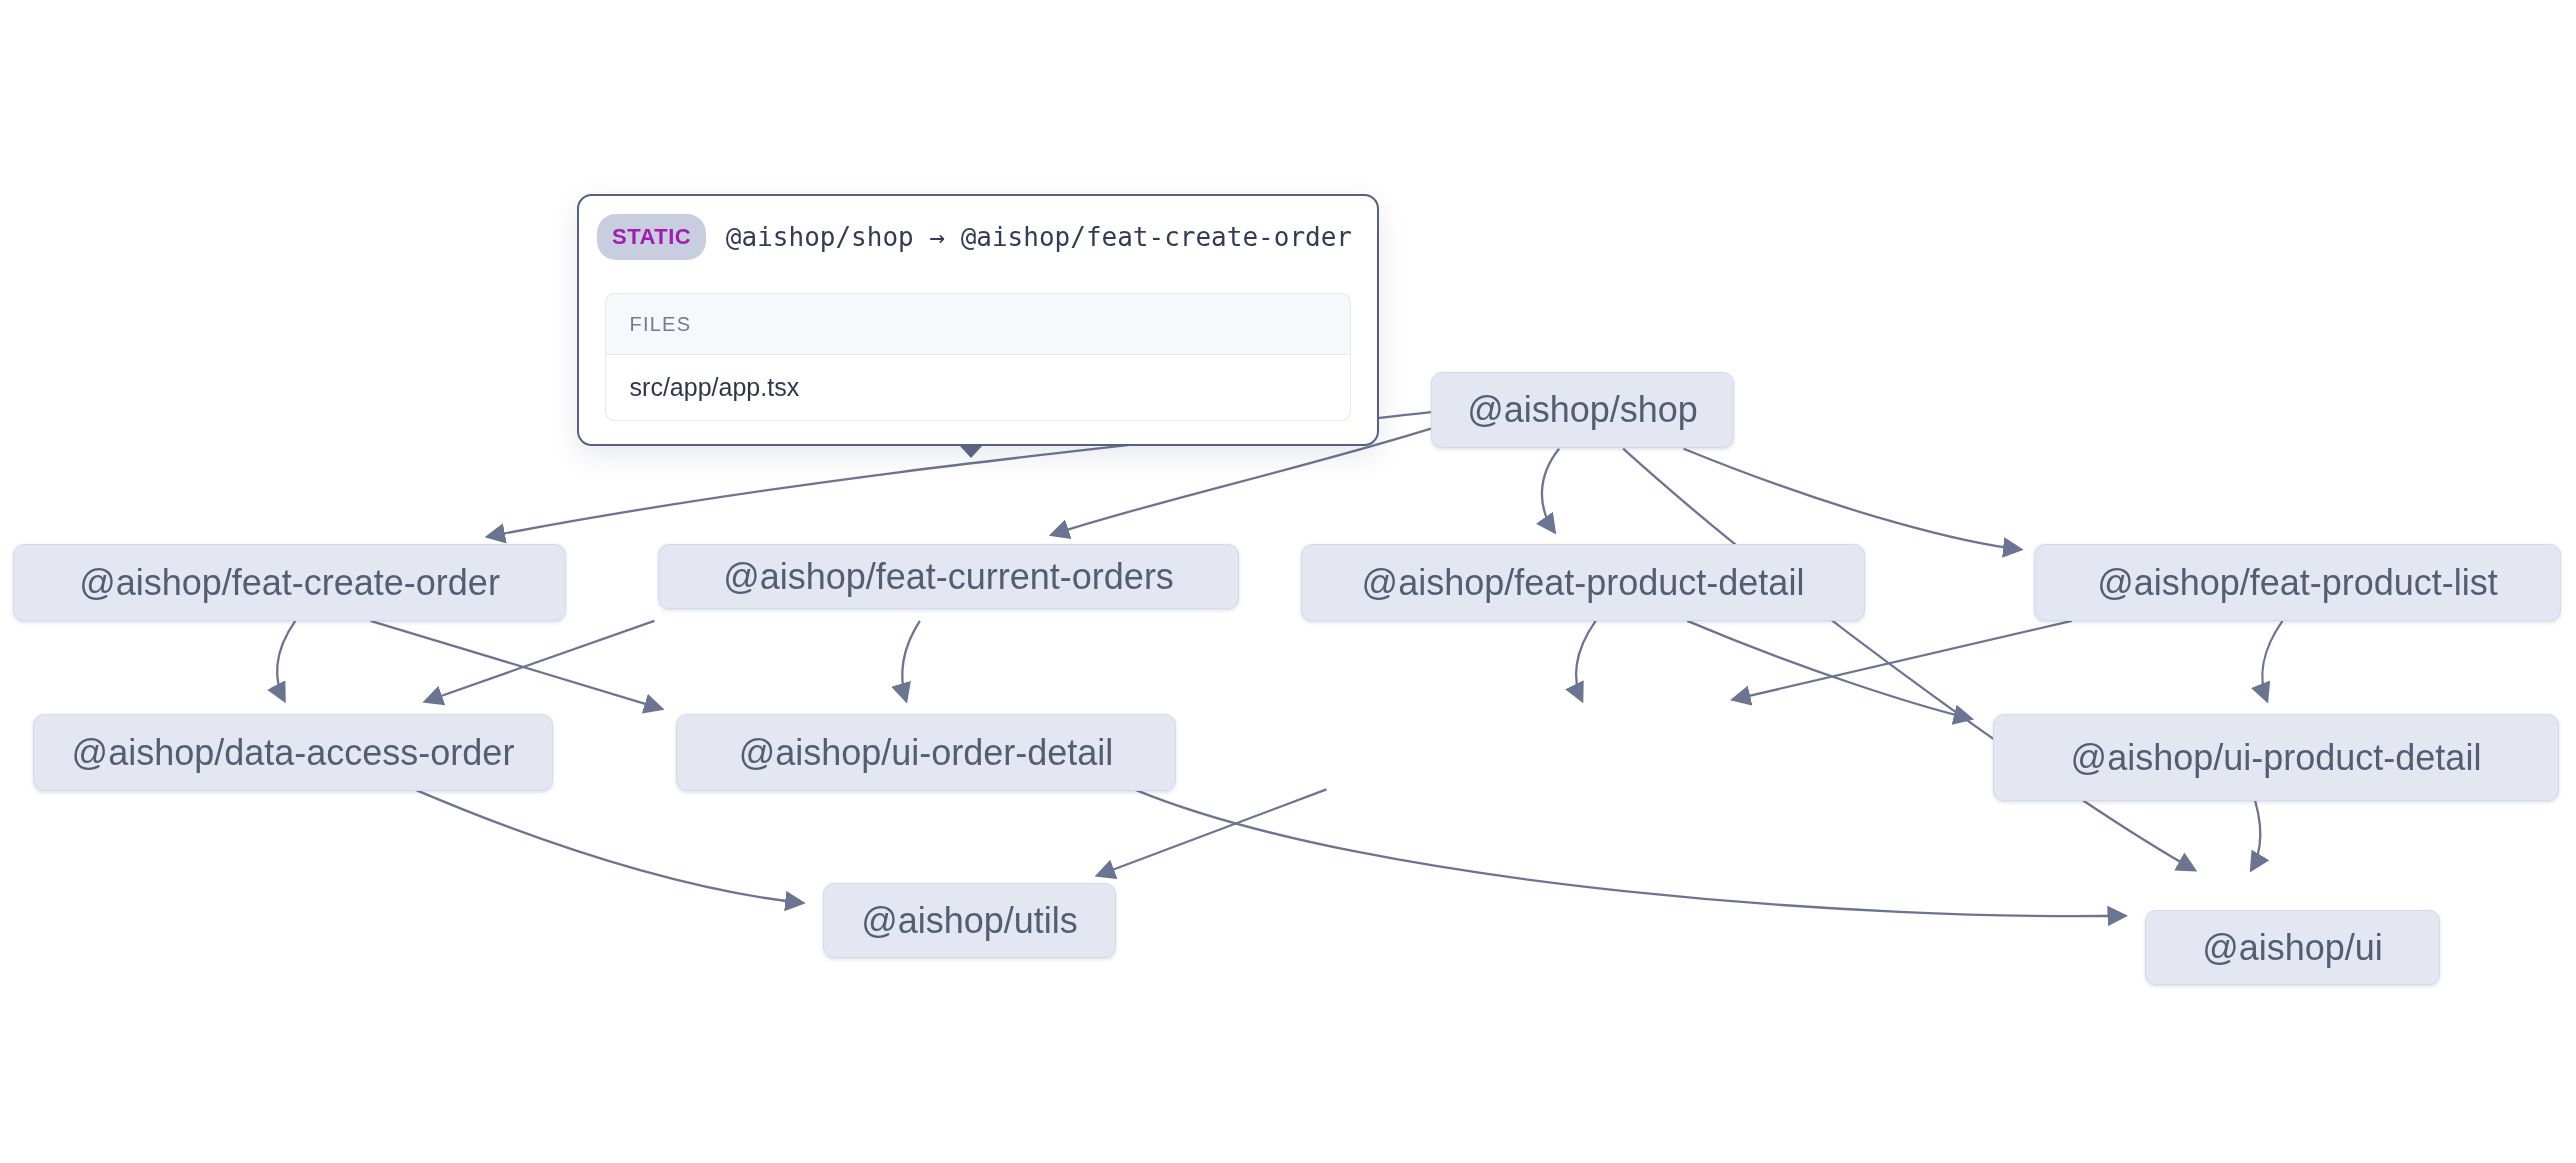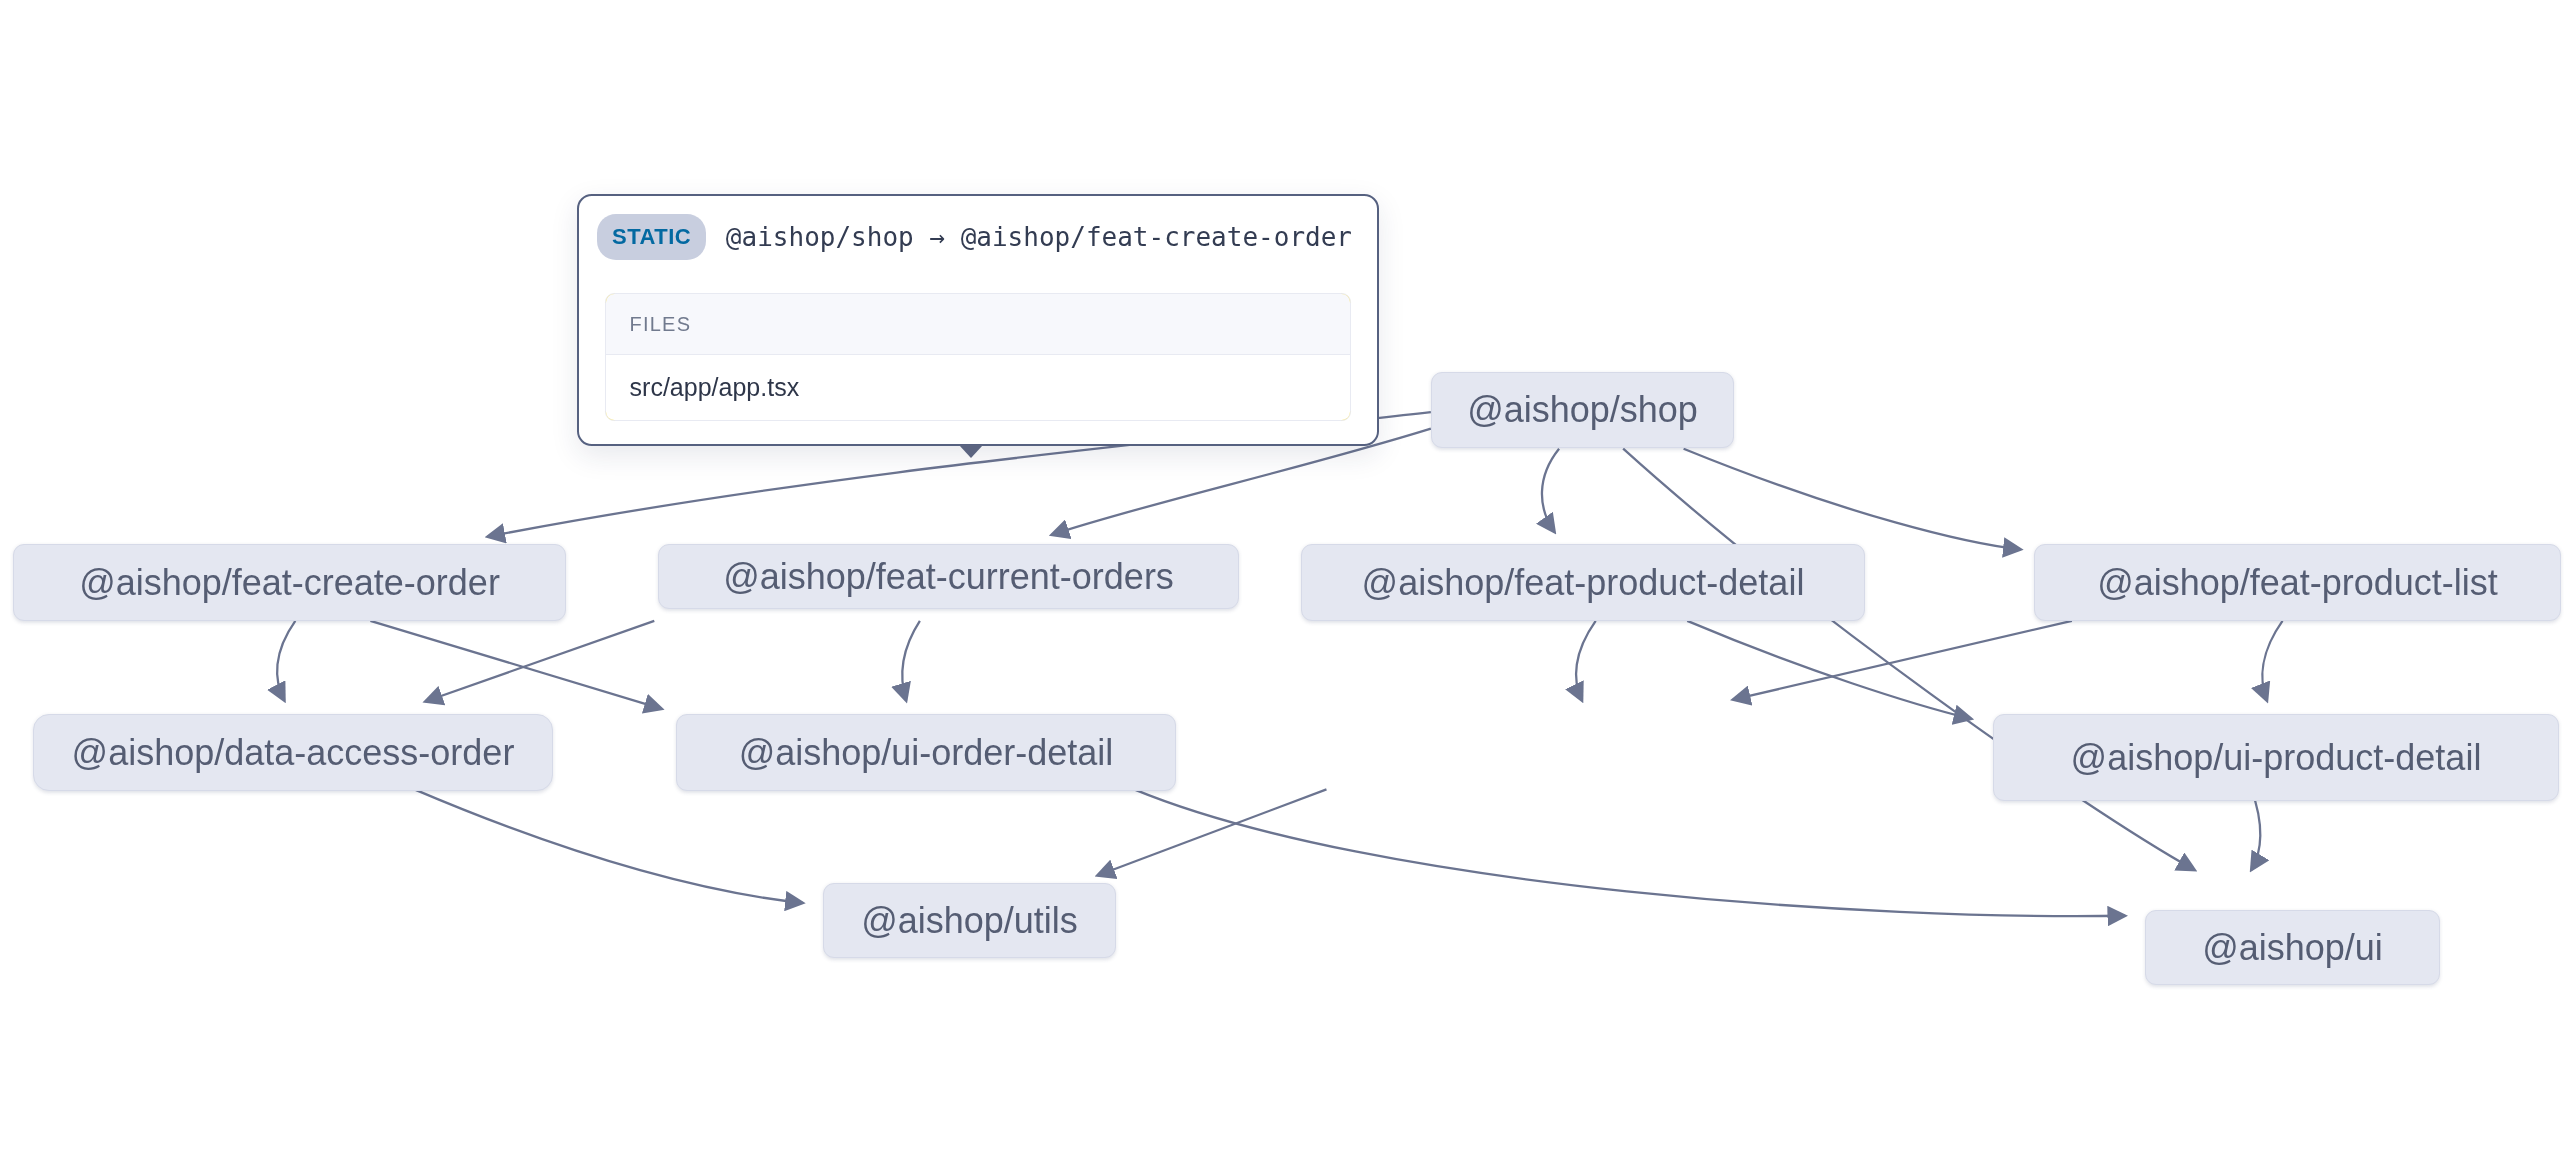--- a/index.html
+++ b/index.html
@@ -13,21 +13,21 @@
      box-shadow:0 1.8px 3.7px rgba(70,80,120,0.16);
      color:#555d73;font-size:36px;white-space:nowrap;box-sizing:border-box;
      pointer-events:auto;cursor:pointer;}
   .edge-path{fill:none;stroke:#6b7490;stroke-width:2.5;pointer-events:stroke;cursor:pointer;}
 
   
   #edge-tooltip{position:absolute;left:577px;top:194px;width:802px;height:252px;
      box-sizing:border-box;background:#ffffff;border:2.7px solid #566180;border-radius:14.7px;
      box-shadow:0 9.2px 27.5px rgba(30,40,80,0.10);z-index:10;padding:18.3px 18.3px 22px 18.3px;}
   .tooltip-row1{display:flex;align-items:center;}
-  .edge-type-badge{background:#c8cedf;color:#0369a1;font-weight:bold;font-size:22px;
+  .edge-type-badge{background:#c8cedf;color:#a21caf;font-weight:bold;font-size:22px;
      letter-spacing:0.5px;padding:12px 14.7px;border-radius:19px;line-height:1;}
   .edge-label{font-family:"DejaVu Sans Mono",monospace;font-size:26px;color:#333c52;
      margin-left:20px;white-space:nowrap;}
   .files-panel{margin:33px 7.3px 0 7.3px;border:1.4px solid #e8eaf2;border-radius:9.2px;
      overflow:hidden;background:#fde047;}
   .files-header{background:#f7f8fc;border-bottom:1.4px solid #e8eaf2;padding:18.3px 24px;
      font-size:20px;color:#717a8e;letter-spacing:1.2px;font-weight:500;}
   .file-row{padding:18.3px 24px;font-size:25px;color:#2e3649;background:#ffffff;}
   .tooltip-caret{position:absolute;left:380px;bottom:-13.7px;width:0;height:0;
      border-left:12px solid transparent;border-right:12px solid transparent;
@@ -63,21 +63,21 @@
         <path d="M 2458 862 C 2472 900 2470 930 2458 950" class="edge-path" marker-end="url(#arrowhead)"></path>
       </g>
   </svg>
 
   <div id="nodes-layer">
       <div class="graph-node" style="left: 1431px; top: 372px; width: 303px; height: 76px;">@aishop/shop</div>
       <div class="graph-node" style="left: 13px; top: 544px; width: 553px; height: 77px;">@aishop/feat-create-order</div>
       <div class="graph-node" style="left: 658px; top: 544px; width: 581px; height: 65px;">@aishop/feat-current-orders</div>
       <div class="graph-node" style="left: 1301px; top: 544px; width: 564px; height: 77px;">@aishop/feat-product-detail</div>
       <div class="graph-node" style="left: 2034px; top: 544px; width: 527px; height: 77px;">@aishop/feat-product-list</div>
-      <div class="graph-node" style="left: 33px; top: 714px; width: 520px; height: 77px; border-radius: 16px;">@aishop/data-access-order</div>
+      <div class="graph-node" style="left: 33px; top: 714px; width: 520px; height: 77px;">@aishop/data-access-order</div>
       <div class="graph-node" style="left: 676px; top: 714px; width: 500px; height: 77px;">@aishop/ui-order-detail</div>
       <div class="graph-node" style="left: 1993px; top: 714px; width: 566px; height: 87px;">@aishop/ui-product-detail</div>
       <div class="graph-node" style="left: 823px; top: 883px; width: 293px; height: 75px;">@aishop/utils</div>
       <div class="graph-node" style="left: 2145px; top: 883px; width: 295px; height: 75px; margin-top: 27px;">@aishop/ui</div>
     </div>
 
   <div id="edge-tooltip">
     <div class="tooltip-row1">
       <span class="edge-type-badge">STATIC</span>
       <span class="edge-label">@aishop/shop → @aishop/feat-create-order</span>

